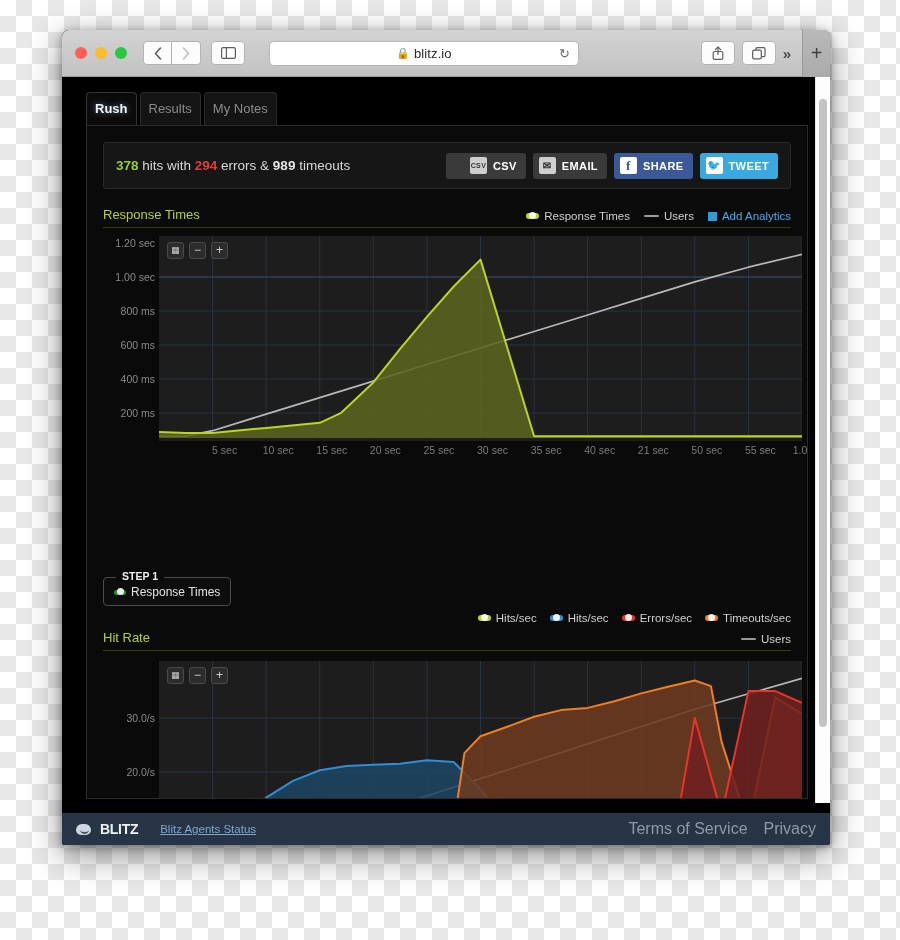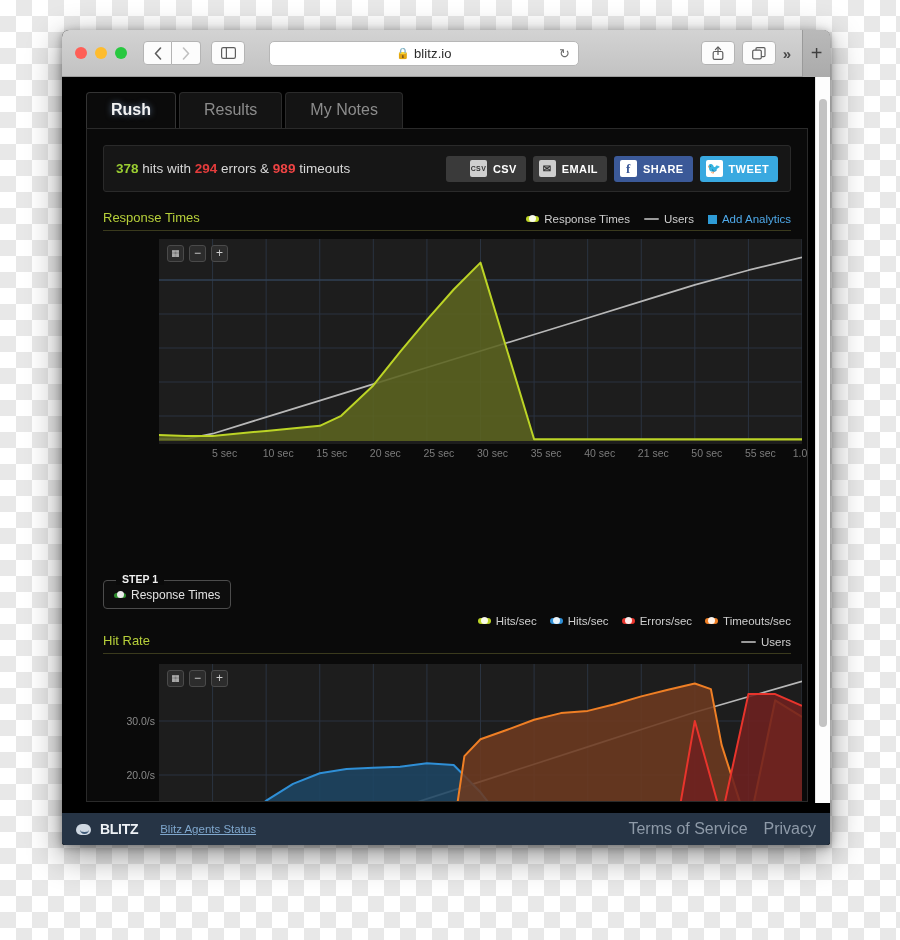--- a/index.html
+++ b/index.html
@@ -90,21 +90,21 @@
     background: #fdfdfd; border-left: 1px solid #e6e6e6;
   }
   .vthumb {
     position: absolute; right: 3px; top: 22px; width: 8px; height: 628px;
     border-radius: 4px; background: #c3c3c3;
   }
 
   
   .tabs { display: flex; padding: 15px 0 0 24px; gap: 3px; }
   .tab {
-    padding: 8px 24px 9px; font-size: 16px; color: #8c8c8c;
+    padding: 8px 8px 9px; font-size: 13px; color: #8c8c8c;
     background: #141414; border: 1px solid #2b2b2b; border-bottom: none;
     border-radius: 4px 4px 0 0;
   }
   .tab.active {
     background: #0b0b0b; color: #f2f2f2; font-weight: bold;
     border-color: #343434; text-shadow: 0 0 6px rgba(160,200,255,.55);
   }
 
   .panel {
     margin: 0 22px 0 24px; border: 1px solid #2a2a2a; border-top: 1px solid #2a2a2a;
@@ -114,21 +114,21 @@
 
   
   .summary {
     background: #161616; border: 1px solid #2a2a2a; border-radius: 3px;
     height: 47px; display: flex; align-items: center; padding: 0 12px;
     margin-bottom: 18px;
   }
   .summary-text { font-size: 13.5px; color: #d8d8d8; }
   .n-hits { color: #9acd32; font-weight: bold; }
   .n-errors { color: #e33c3c; font-weight: bold; }
-  .n-timeouts { color: #ef4444; font-weight: bold; }
+  .n-timeouts { color: #e5e5e5; font-weight: bold; }
 
   .share-group { margin-left: auto; display: flex; gap: 7px; }
   .sbtn {
     height: 26px; padding: 0 9px 0 6px; border-radius: 3px;
     display: flex; align-items: center; gap: 6px;
     font-size: 11px; font-weight: bold; color: #fff; letter-spacing: .4px;
   }
   .sbtn.csv { background: #3a3a3a; padding-left: 24px; }
   .sbtn.email { background: #3a3a3a; }
   .sbtn.share { background: #3b5998; }
@@ -333,20 +333,28 @@
             </span>
             <span class="lg link">
               <span class="lg-sq"></span>
               <span>Add Analytics</span>
             </span>
           </div>
         </div>
 
         <div class="chart-wrap" style="height:230px;margin-top:8px;">
 
+          <div class="ylabels" style="height:200px;">
+            <span style="top:7px">1.20 sec</span>
+            <span style="top:41px">1.00 sec</span>
+            <span style="top:75px">800 ms</span>
+            <span style="top:109px">600 ms</span>
+            <span style="top:143px">400 ms</span>
+            <span style="top:177px">200 ms</span>
+          </div>
 
           <div class="y2labels" style="height:200px;">
             <span style="top:7px">100</span>
             <span style="top:47px">80</span>
             <span style="top:87px">60</span>
             <span style="top:127px">40</span>
             <span style="top:167px">20</span>
           </div>
 
           <div class="zoomctrls" style="left:64px;top:6px;">

